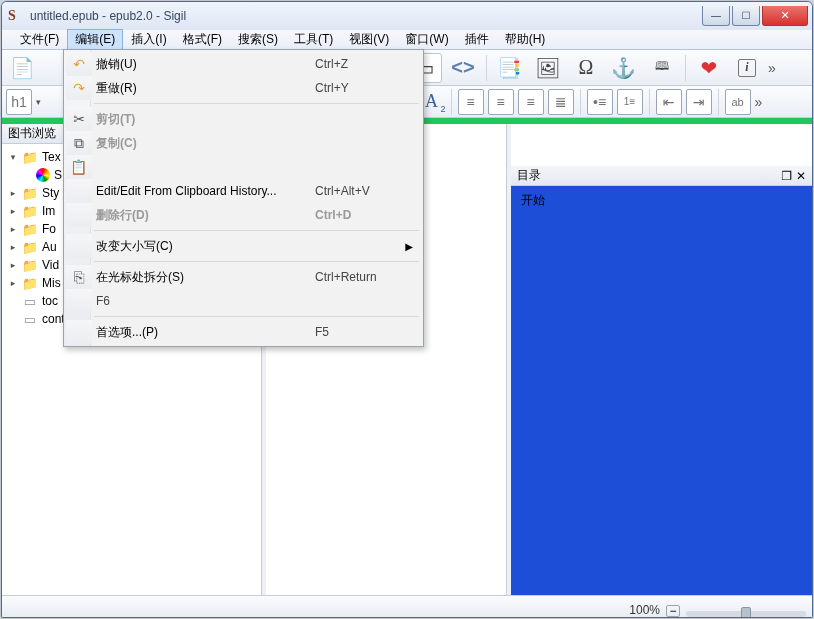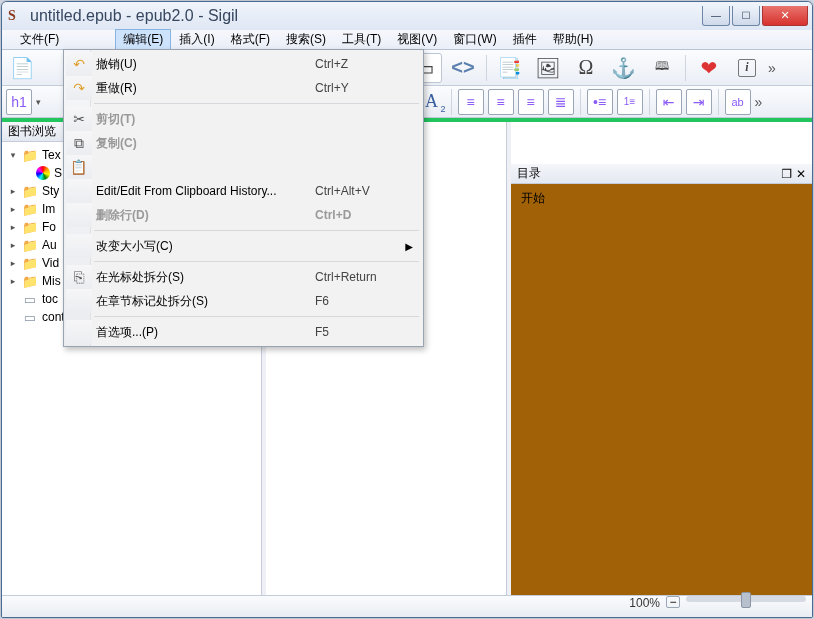--- a/index.html
+++ b/index.html
@@ -2,77 +2,77 @@
 <html><head>
 <meta charset="utf-8">
 <style>
 * { box-sizing: border-box; margin: 0; padding: 0; font-family: "Microsoft YaHei", "Segoe UI", sans-serif; font-size: 12px; }
 body { width: 814px; height: 619px; background: #d0d7e3; overflow: hidden; position: relative; }
 
 
 .window { width: 812px; height: 617px; margin: 1px; background: #fff; border: 1px solid #4b6c92; border-radius: 6px 6px 2px 2px; overflow: hidden; display: flex; flex-direction: column; box-shadow: 0 0 2px rgba(0,0,0,.3); }
 .titlebar { height: 28px; background: linear-gradient(#f0f4fb, #dfe7f4); display: flex; align-items: center; padding: 0 0 0 6px; }
 .titlebar .app-icon { width: 16px; height: 16px; margin-right: 6px; font-weight: bold; color: #8b3a1e; font-family: Georgia, serif; font-size: 14px; }
-.titlebar-text { color: #36475f; font-size: 16px; flex: 1; }
+.titlebar-text { color: #36475f; font-size: 12px; flex: 1; }
 .winbtns { display: flex; height: 20px; margin-right: 4px; }
 .winbtn { width: 28px; height: 20px; margin-left: 2px; border: 1px solid #6d86a8; border-top: none; border-radius: 0 0 3px 3px; display: flex; align-items: center; justify-content: center; background: linear-gradient(#eef3fa,#cfd9ea); color:#2b3f5a; font-size:10px;}
 .winbtn.close { width: 46px; background: linear-gradient(#e9746e,#d7322e); border-color:#a33; color:#fff; font-size:11px; }
 
 
 .menubar { height: 20px; background: linear-gradient(#f6f8fc,#eaeef7); border-bottom: 1px solid #b9c3d3; display: flex; align-items: center; padding-left: 10px; }
 .menubar .menu { padding: 2px 8px; cursor: default; }
-.menubar .menu.open { background: #cde2fb; border: 1px solid #8bb3e0; padding: 1px 7px; margin-left: 48px; }
+.menubar .menu.open { background: #cde2fb; border: 1px solid #8bb3e0; padding: 1px 7px; }
 
 
 .toolbar-row { height: 36px; background: linear-gradient(#fbfcfe,#eaeef5); border-bottom: 1px solid #c5ccd9; display: flex; align-items: center; padding: 0 4px; gap: 4px; position: relative; }
 .tb-btn { width: 28px; height: 28px; border: 1px solid transparent; border-radius: 3px; display:flex; align-items:center; justify-content:center; font-size:16px; color:#444; }
 .tb-btn.big { width: 34px; height: 30px; font-size: 20px; }
 .tb-sep { width: 1px; height: 26px; background:#cfd5de; margin: 0 2px; }
 .tb-overflow { width: 12px; color:#555; font-size:14px; }
 
 .toolbar-row2 { height: 32px; }
 .tb-btn.sm { width: 26px; height: 26px; font-size: 14px; }
-.letter-box { border:1px solid #9aa5b5; background:#fff; min-width:22px; height:22px; display:flex;align-items:center;justify-content:center;font-size:12px;color:#8b5cf6;border-radius:2px;}
-
-
-.main { flex:1; display:flex; border-top:4px solid #22c55e; overflow:hidden; }
+.letter-box { border:1px solid #9aa5b5; background:#fff; min-width:22px; height:22px; display:flex;align-items:center;justify-content:center;font-size:12px;color:#737373;border-radius:2px;}
+
+
+.main { flex:1; display:flex; border-top:6px solid #22c55e; overflow:hidden; }
 .pane-title { height:20px; background:linear-gradient(#f4f6fa,#e4e8f0); border-bottom:1px solid #c5ccd9; padding:2px 6px; font-size:12px; display:flex; align-items:center; justify-content:space-between;}
 .pane-title .controls{font-size:11px;display:flex;gap:4px;}
 .splitter{width:4px;background:#eef0f5;cursor:col-resize;}
 
 .left-pane{width:260px;display:flex;flex-direction:column;border-right:1px solid #c5ccd9;}
 .tree{flex:1;background:#fff;overflow:auto;padding:4px 2px;}
 .tree-row{display:flex;align-items:center;height:18px;padding-left:4px;gap:4px;}
 .tree-row .tw{width:10px;text-align:center;color:#555;font-size:9px;}
 .tree-row .ico{width:16px;height:16px;display:flex;align-items:center;justify-content:center;font-size:13px;}
 .tree-row.depth1{padding-left:18px;}
 .tree-row.depth0{padding-left:4px;}
 .folder-ico{color:#e2b34a;}
 .file-ico{color:#8a96a5;}
 
 .center-pane{flex:1;display:flex;flex-direction:column;background:#fff;border-right:1px solid #c5ccd9;}
 .center-blank{flex:1;background:#fff;}
 
 .right-pane{width:301px;display:flex;flex-direction:column;margin-top:42px;}
-.right-body{flex:1;background:#a16207;padding:6px 10px;}
+.right-body{flex:1;background:#1d4ed8;padding:6px 10px;}
 
 
 .dropdown { position:absolute; left:63px; top:49px; width:361px; background:#f2f2f2; border:1px solid #9aa3b0; box-shadow:2px 3px 6px rgba(0,0,0,.25); z-index:50; padding:2px;}
 .dd-row{display:flex;align-items:center;height:24px;position:relative;padding-left:30px;}
 .dd-icon-col{position:absolute;left:0;top:0;width:26px;height:24px;display:flex;align-items:center;justify-content:center;background:linear-gradient(#f6f6f8,#ecedf1);}
 .dd-row .label{flex:1;}
 .dd-row .accel{width:106px;text-align:left;color:#444;}
 .dd-row.disabled .label,.dd-row.disabled .accel{color:#9a9a9a;font-weight:bold;}
 .dd-row .submenu-arrow{position:absolute;right:8px;font-size:10px;}
 .dd-sep{height:1px;background:#d8d8dc;margin:3px 2px 3px 28px;}
 .dropdown::before{content:"";position:absolute;left:0;top:0;width:26px;bottom:0;background:linear-gradient(#f5f6f8,#ebecf0);border-right:1px solid #e1e2e6;}
 .dd-row,.dd-icon-col{z-index:1;}
 
 
-.statusbar{height:22px;display:flex;align-items:flex-start;justify-content:flex-end;padding:0 6px;gap:6px;border-top:1px solid #c5ccd9;background:linear-gradient(#fafbfd,#e9edf3);}
+.statusbar{height:22px;display:flex;align-items:flex-end;justify-content:flex-end;padding:0 6px;gap:6px;border-top:1px solid #c5ccd9;background:linear-gradient(#fafbfd,#e9edf3);}
 .zoom-text{font-size:12px;color:#333;}
 .slider{width:120px;height:6px;background:#d6dbe3;border-radius:3px;position:relative;}
 .slider::after{content:"";position:absolute;left:50%;top:-4px;width:8px;height:14px;background:#b7c0cc;border:1px solid #8b96a5;border-radius:2px;transform:translateX(-50%);}
 
 
 .icon-heart{color:#d33;}
 .icon-info{font-weight:bold;border:1px solid #777;width:18px;height:18px;border-radius:2px;display:inline-flex;align-items:center;justify-content:center; font-family:Georgia,serif; font-style:italic;}
 </style>
 </head>
 <body>
@@ -272,21 +272,20 @@
       <span class="submenu-arrow">▶</span>
     </div>
     <div class="dd-sep"></div>
     <div class="dd-row">
       <div class="dd-icon-col" style="color: rgb(85, 85, 85); font-size: 14px;">⎘</div>
       <span class="label">在光标处拆分(S)</span>
       <span class="accel">Ctrl+Return</span>
     </div>
     <div class="dd-row">
       <div class="dd-icon-col"></div>
-      <span class="label">在章节标记处拆分(S)</span>
       <span class="accel">F6</span>
     </div>
     <div class="dd-sep"></div>
     <div class="dd-row">
       <div class="dd-icon-col"></div>
       <span class="label">首选项...(P)</span>
       <span class="accel">F5</span>
     </div>
   </div>
 

